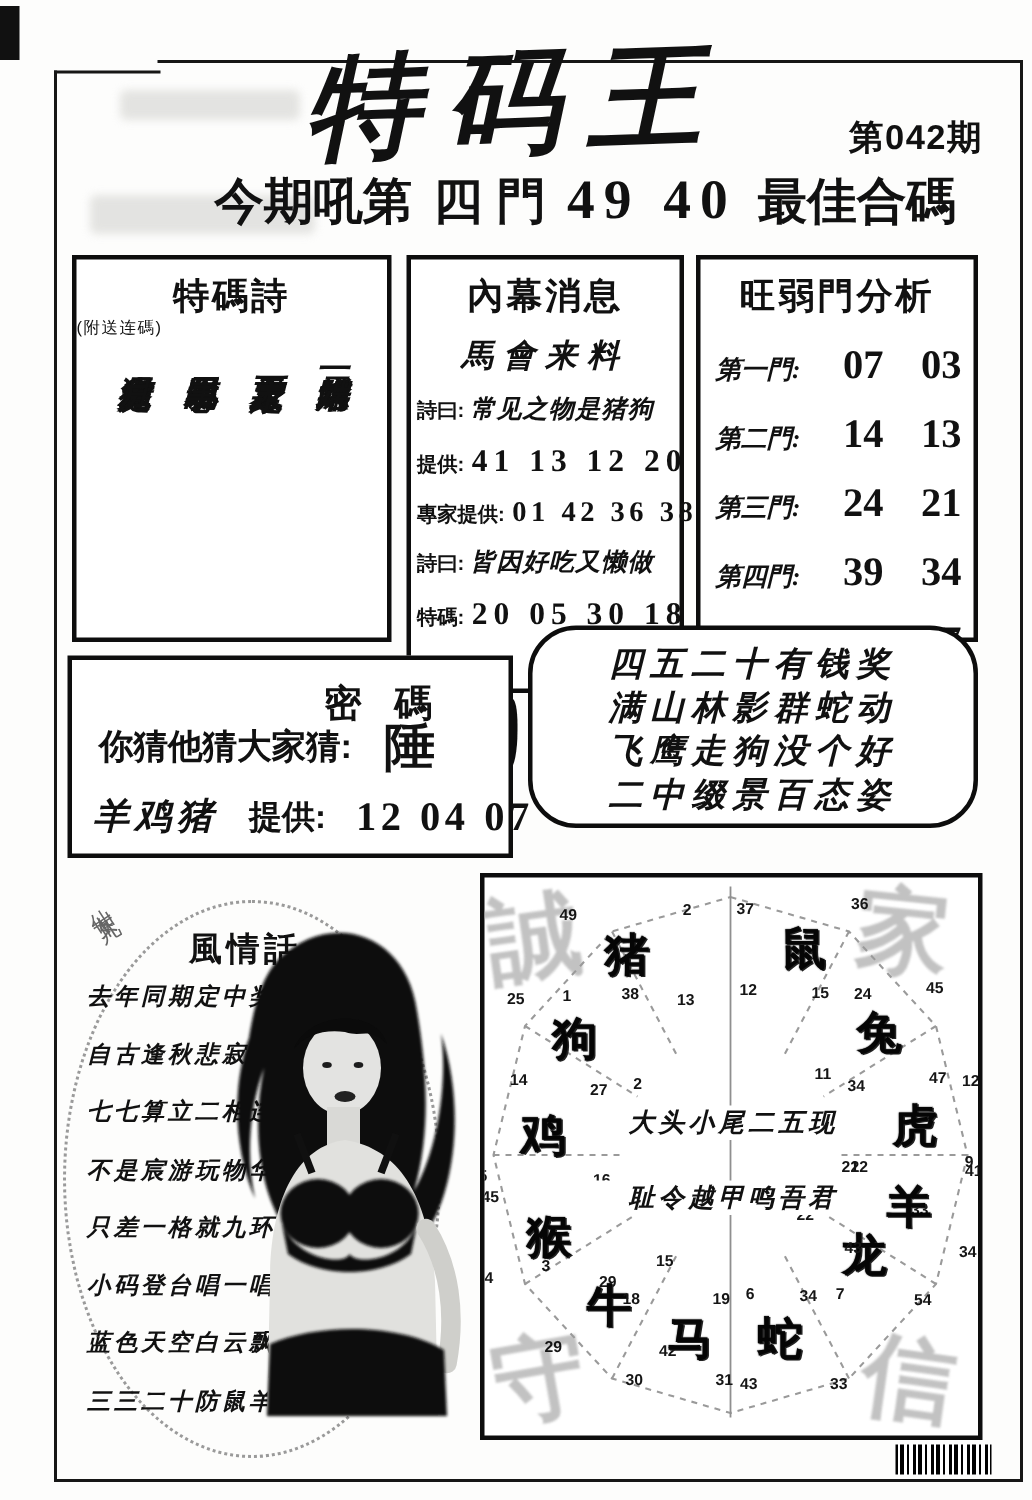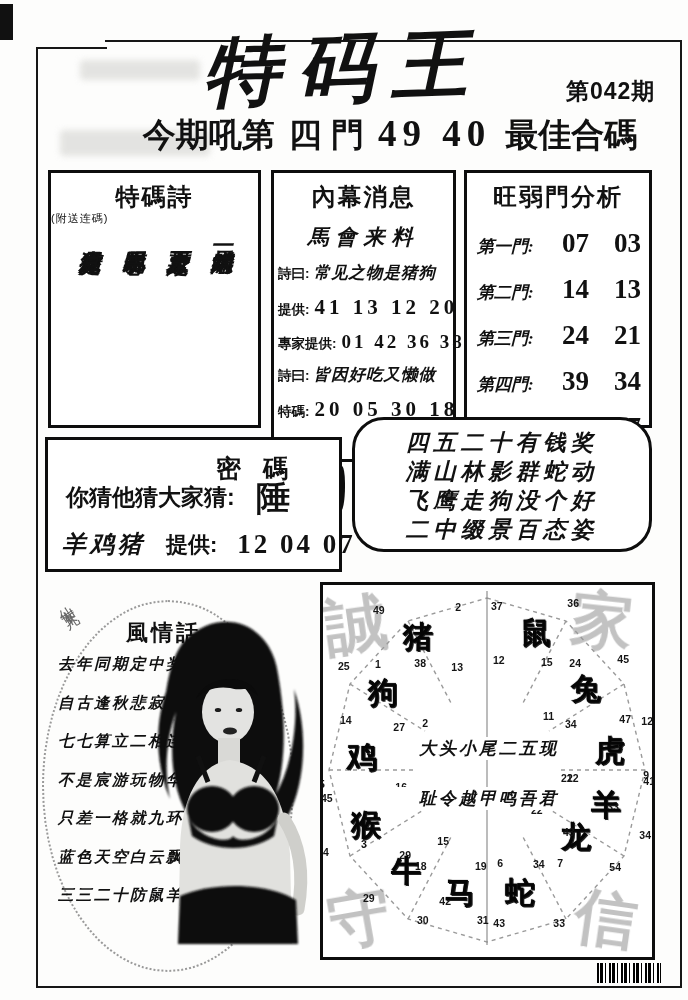--- a/index.html
+++ b/index.html
@@ -185,20 +185,21 @@
   <div class="abs" style="left:36px;top:584px;width:282px;height:400px;">
     <div class="abs oval"></div>
     <div class="abs corner-rot">仙女下凡</div>
     <div class="abs romance-title">風情話</div>
     <div class="abs romance-lines">
       <div>去年同期定中奖</div>
       <div>自古逢秋悲寂寞</div>
       <div>七七算立二相连</div>
       <div>不是宸游玩物华</div>
       <div>只差一格就九环</div>
+      <div>小码登台唱一唱</div>
       <div>蓝色天空白云飘</div>
       <div>三三二十防鼠羊</div>
     </div>
     <svg class="abs" style="left:110px;top:20px;" width="172" height="360" viewBox="0 0 172 360">
       <g filter="url(#soft)">
         <path d="M40,35 C75,2 125,18 132,70 C138,105 142,150 130,190 C148,158 152,112 148,85 C165,135 156,190 140,215 C124,238 108,232 98,226 C78,242 58,236 44,215 C26,188 22,145 30,108 C20,135 18,168 24,195 C8,158 10,115 20,88 C24,62 30,46 40,35 Z" fill="#0b0b0b"></path>
       </g>
       <ellipse cx="82" cy="108" rx="26" ry="31" fill="#e3e3e1"></ellipse>
       <path d="M50,95 C60,70 105,68 112,92 C100,80 96,88 84,84 C70,82 58,86 50,95 Z" fill="#0b0b0b"></path>
       <ellipse cx="72" cy="106" rx="3.2" ry="2" fill="#1c1c1c"></ellipse>

